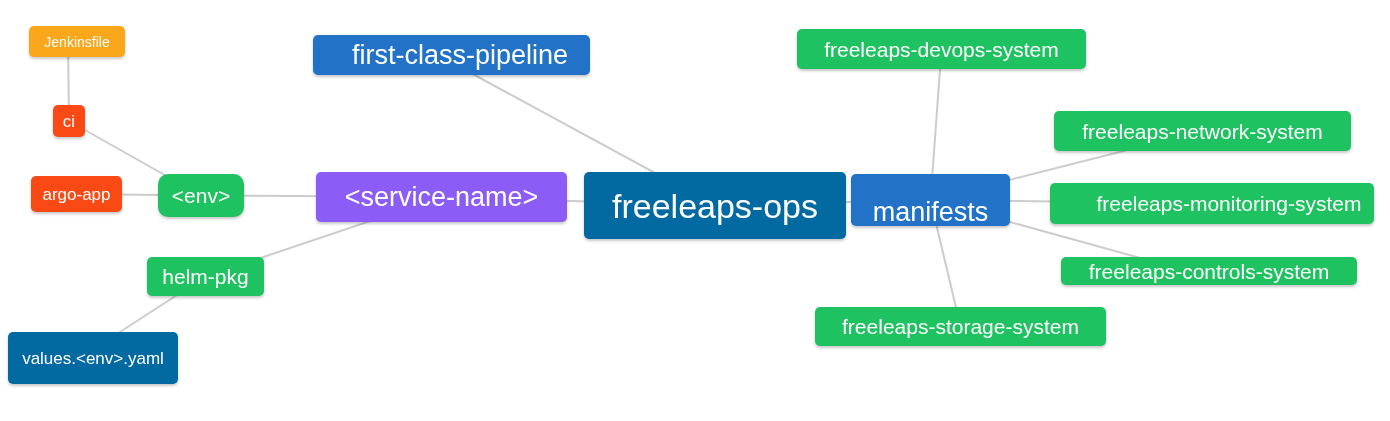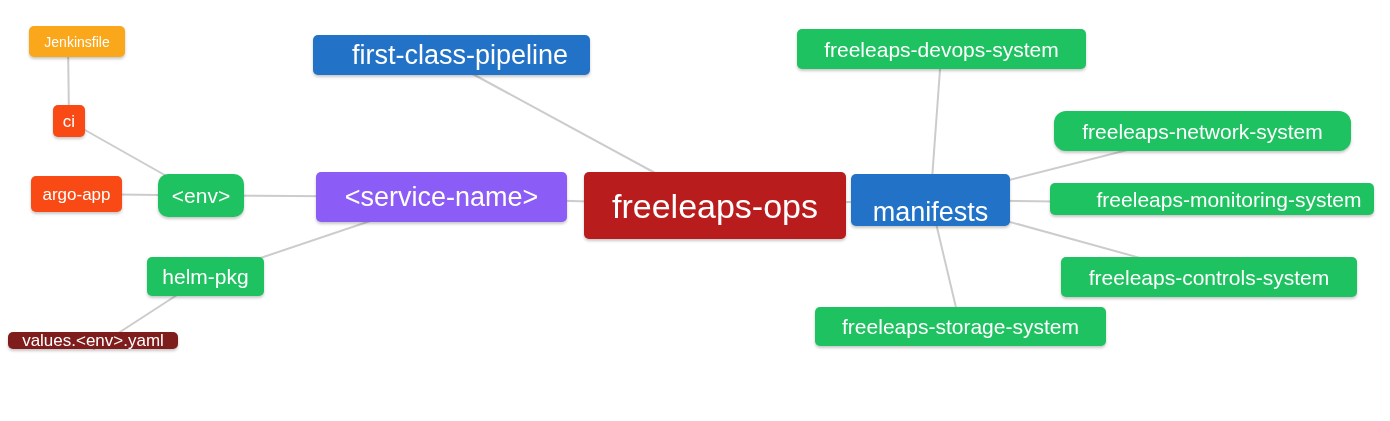--- a/index.html
+++ b/index.html
@@ -57,21 +57,21 @@
       <line x1="451.5" y1="62.5" x2="715" y2="205.5" stroke="#CCCCCC" stroke-width="2"></line>
       <line x1="441.5" y1="197" x2="715" y2="205.5" stroke="#CCCCCC" stroke-width="2"></line>
       <line x1="715" y1="205.5" x2="930.5" y2="200" stroke="#CCCCCC" stroke-width="2"></line>
       <line x1="930.5" y1="200" x2="941.5" y2="49" stroke="#CCCCCC" stroke-width="2"></line>
       <line x1="930.5" y1="200" x2="1202.5" y2="131" stroke="#CCCCCC" stroke-width="2"></line>
       <line x1="930.5" y1="200" x2="1212" y2="203.5" stroke="#CCCCCC" stroke-width="2"></line>
       <line x1="930.5" y1="200" x2="1209" y2="277" stroke="#CCCCCC" stroke-width="2"></line>
       <line x1="930.5" y1="200" x2="960.5" y2="326.5" stroke="#CCCCCC" stroke-width="2"></line>
     </svg>
   <div id="node-layer">
-      <div class="node d0" style="left: 584px; top: 172px; width: 262px; height: 67px; background: #b91c1c; color: rgb(255, 255, 255);">
+      <div class="node d0" style="left: 584px; top: 172px; width: 262px; height: 67px; background: #0369a1; color: rgb(255, 255, 255);">
         <span>freeleaps-ops</span>
       </div>
       <div class="node d1" style="left: 313px; top: 35px; width: 277px; height: 40px; background: rgb(34, 114, 200); color: rgb(255, 255, 255); padding-left: 17px;">
         <span>first-class-pipeline</span>
       </div>
       <div class="node d1" style="left: 316px; top: 172px; width: 251px; height: 50px; background: #8b5cf6; color: rgb(255, 255, 255);">
         <span>&lt;service-name&gt;</span>
       </div>
       <div class="node d1" style="left: 851px; top: 174px; width: 159px; height: 52px; background: rgb(34, 114, 200); color: rgb(255, 255, 255); align-items: flex-end;">
         <span>manifests</span>
@@ -81,35 +81,35 @@
       </div>
       <div class="node d2" style="left: 147px; top: 257px; width: 117px; height: 39px; background: rgb(31, 194, 97); color: rgb(255, 255, 255);">
         <span>helm-pkg</span>
       </div>
       <div class="node d3" style="left: 53px; top: 105px; width: 32px; height: 32px; background: rgb(249, 74, 21); color: rgb(255, 255, 255);">
         <span>ci</span>
       </div>
       <div class="node d3" style="left: 31px; top: 176px; width: 91px; height: 36px; background: rgb(249, 74, 21); color: rgb(255, 255, 255);">
         <span>argo-app</span>
       </div>
-      <div class="node d3" style="left: 8px; top: 332px; width: 170px; height: 17px; background: #7f1d1d; color: rgb(255, 255, 255);">
+      <div class="node d3" style="left: 8px; top: 332px; width: 170px; height: 52px; background: #0369a1; color: rgb(255, 255, 255);">
         <span>values.&lt;env&gt;.yaml</span>
       </div>
       <div class="node d4" style="left: 20px; top: 26px; width: 96px; height: 31px; background: rgb(250, 167, 27); color: rgb(255, 255, 255); margin-left: 9px;">
         <span>Jenkinsfile</span>
       </div>
       <div class="node d2" style="left: 797px; top: 29px; width: 289px; height: 40px; background: rgb(31, 194, 97); color: rgb(255, 255, 255);">
         <span>freeleaps-devops-system</span>
       </div>
-      <div class="node d2" style="left: 1054px; top: 111px; width: 297px; height: 40px; background: rgb(31, 194, 97); color: rgb(255, 255, 255); border-radius: 12px;">
+      <div class="node d2" style="left: 1054px; top: 111px; width: 297px; height: 40px; background: rgb(31, 194, 97); color: rgb(255, 255, 255);">
         <span>freeleaps-network-system</span>
       </div>
-      <div class="node d2" style="left: 1050px; top: 183px; width: 324px; height: 32px; background: rgb(31, 194, 97); color: rgb(255, 255, 255); padding-left: 34px;">
+      <div class="node d2" style="left: 1050px; top: 183px; width: 324px; height: 41px; background: rgb(31, 194, 97); color: rgb(255, 255, 255); padding-left: 34px;">
         <span>freeleaps-monitoring-system</span>
       </div>
-      <div class="node d2" style="left: 1061px; top: 257px; width: 296px; height: 40px; background: rgb(31, 194, 97); color: rgb(255, 255, 255);">
+      <div class="node d2" style="left: 1061px; top: 257px; width: 296px; height: 28px; background: rgb(31, 194, 97); color: rgb(255, 255, 255);">
         <span>freeleaps-controls-system</span>
       </div>
       <div class="node d2" style="left: 815px; top: 307px; width: 291px; height: 39px; background: rgb(31, 194, 97); color: rgb(255, 255, 255);">
         <span>freeleaps-storage-system</span>
       </div>
     </div>
 </div>
 
 </body></html>

